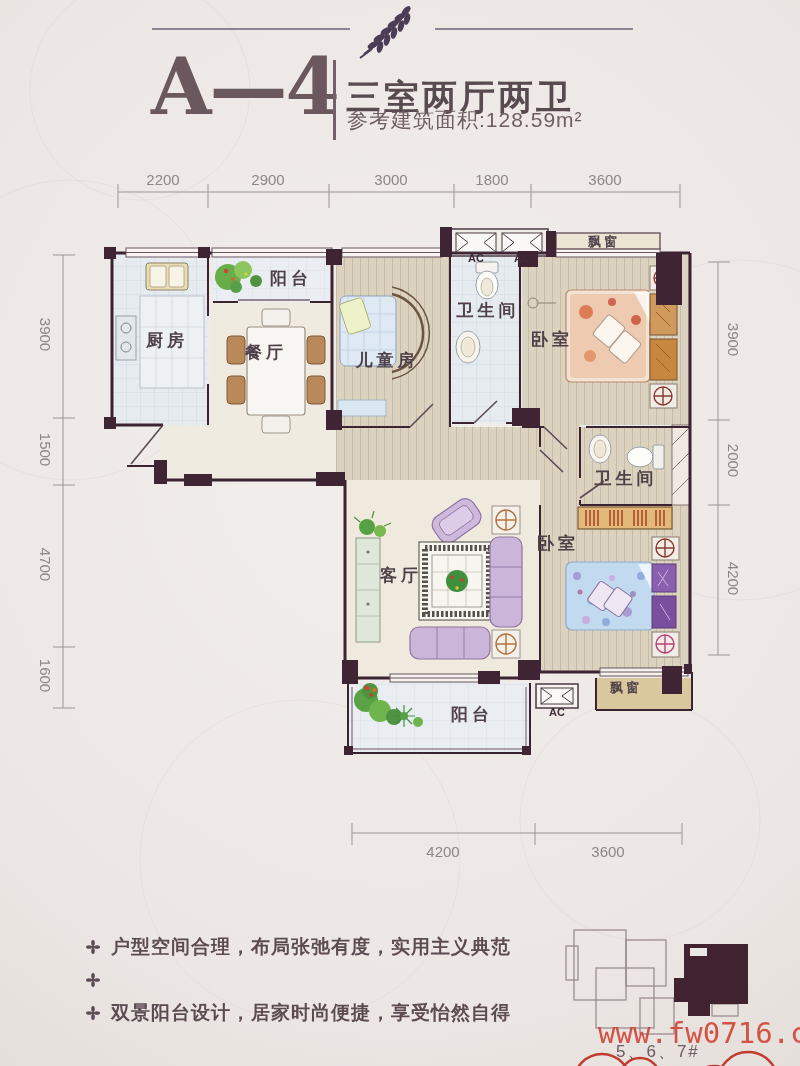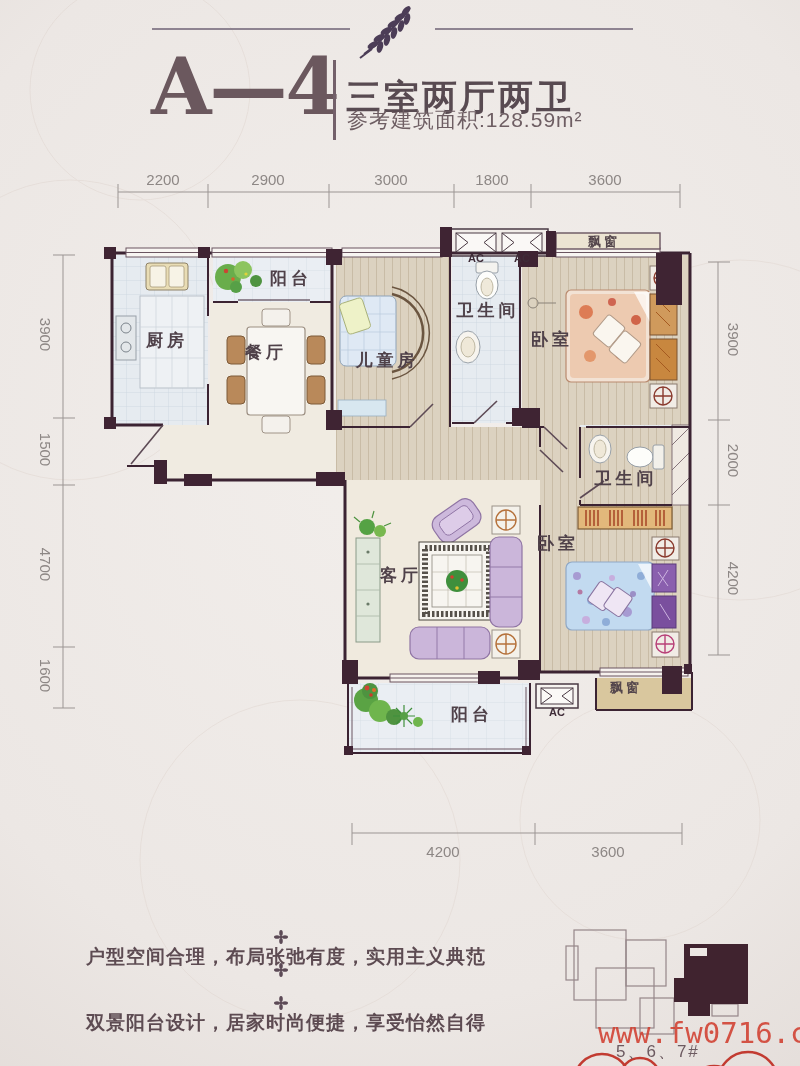--- a/index.html
+++ b/index.html
@@ -13,21 +13,21 @@
   .unit-title{font-family:"DejaVu Serif", serif; font-weight:bold; font-size:78px; color:#6b585e; letter-spacing:-2px; line-height:1;}
   .title-divider{width:3px;height:80px;background:#73606a;}
   .layout-title{font-size:35px;font-weight:bold;color:#584a51;letter-spacing:3px;}
   .area-line{font-size:21px;color:#6e5e63;letter-spacing:1px;}
   .dim{font-size:15px;color:#8d8785;width:70px;text-align:center;}
   .dim-v{transform:rotate(90deg);transform-origin:50% 50%;}
   .rlabel{font-size:17px;color:#4f4149;letter-spacing:4px;transform:translate(-50%,-50%);white-space:nowrap;font-weight:bold;}
   .rlabel.small{font-size:13px;letter-spacing:3px;color:#54464c;}
   .rlabel.ac{font-size:11px;font-weight:bold;letter-spacing:0;color:#3f2c38;margin-top:16px;}
   .features{left:86px;top:930px;}
-  .feature-row{display:flex;align-items:center;height:33px;flex-direction:column;}
+  .feature-row{display:flex;align-items:center;height:33px;}
   .feature-row .txt{font-size:19px;font-weight:bold;color:#5d4b52;letter-spacing:1px;white-space:nowrap;}
   .bullet{width:14px;height:14px;margin-right:11px;flex:0 0 auto;}
   .watermark{font-family:"DejaVu Sans Mono", monospace;font-size:29px;color:rgba(208,62,47,.88);letter-spacing:0;white-space:nowrap;}
   .site-label{font-size:17px;color:#6c5a60;letter-spacing:2px;}
 </style>
 </head>
 <body>
 
 <div class="page">
 

